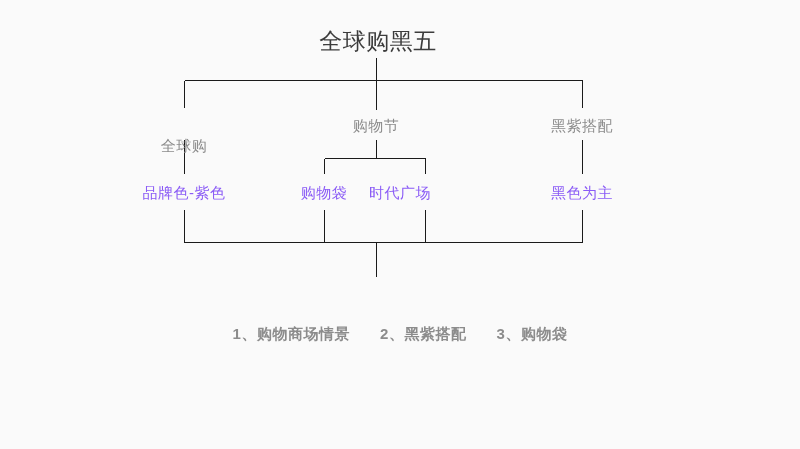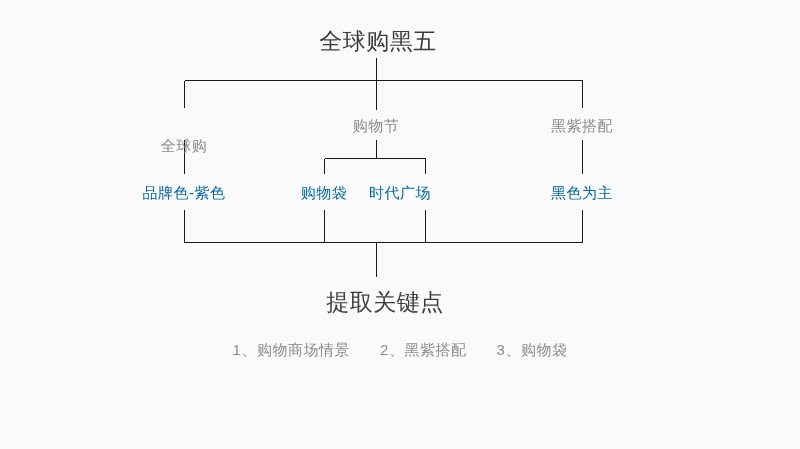--- a/index.html
+++ b/index.html
@@ -42,40 +42,41 @@
     letter-spacing: 0.5px;
   }
   .node-l2 {
     font-size: 15px;
     color: #8c8c8c;
     top: 118px;
     letter-spacing: 0.5px;
   }
   .node-l3 {
     font-size: 15px;
-    color: #0369a1;
+    color: #8b5cf6;
     top: 185px;
     letter-spacing: 0.5px;
   }
   .sum-title {
     left: 385px;
     top: 291px;
     font-size: 23px;
     color: #3c3c3c;
     letter-spacing: 0.5px;
   }
   .keypoints {
     position: absolute;
     left: 0;
-    top: 342px;
+    top: 326px;
     width: 800px;
     text-align: center;
     font-size: 15px;
     color: #8c8c8c;
     line-height: 1;
+    font-weight: bold;
   }
   .keypoints .kp {
     display: inline-block;
     margin: 0 13px;
     letter-spacing: 0.5px;
   }
   .footer-note {
     position: absolute;
     left: 22px;
     top: 396px;
@@ -125,21 +126,20 @@
 
   <div class="txt node-l2" style="left:184px;margin-top:20px;">全球购</div>
   <div class="txt node-l2" style="left:376px;">购物节</div>
   <div class="txt node-l2" style="left:582px;">黑紫搭配</div>
 
   <div class="txt node-l3" style="left:184px;">品牌色-紫色</div>
   <div class="txt node-l3" style="left:324px;">购物袋</div>
   <div class="txt node-l3" style="left:400px;">时代广场</div>
   <div class="txt node-l3" style="left:582px;">黑色为主</div>
 
-  <div class="txt sum-title">提取关键点</div>
 
   <div class="keypoints">
     <span class="kp">1、购物商场情景</span>
     <span class="kp">2、黑紫搭配</span>
     <span class="kp">3、购物袋</span>
   </div>
 
 
 </div>
 

